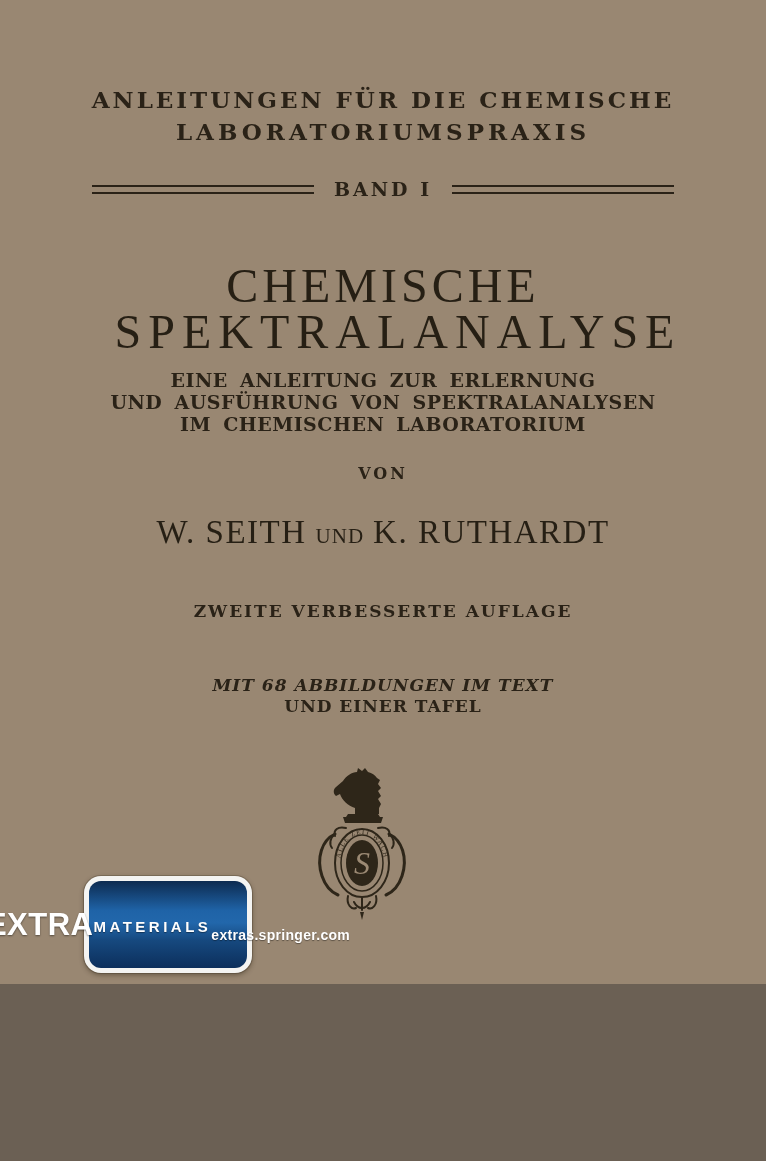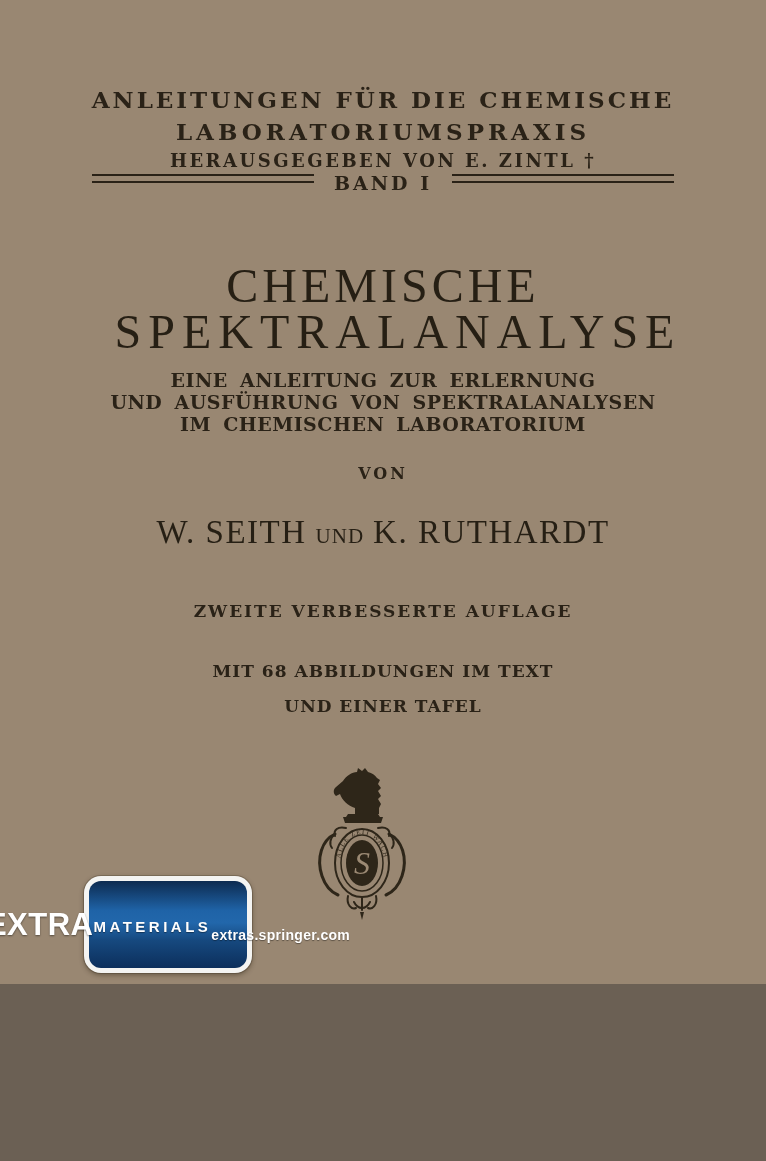--- a/index.html
+++ b/index.html
@@ -10,35 +10,35 @@
     background:#998772;
     overflow:hidden;
     font-family:"Liberation Serif","DejaVu Serif",serif;
     color:#2b2318;
   }
   .ctr{position:absolute;left:0;width:100%;text-align:center;white-space:nowrap;}
   .hdr1{top:86px;font-family:"DejaVu Serif",serif;font-weight:bold;font-size:23px;letter-spacing:3px;color:#2a2217;}
   .hdr2{top:118px;font-family:"DejaVu Serif",serif;font-weight:bold;font-size:23px;letter-spacing:4px;color:#2a2217;}
   .hdr3{top:150px;font-family:"DejaVu Serif",serif;font-weight:bold;font-size:18px;letter-spacing:2.5px;color:#2a2217;}
   .bandrow{
-    position:absolute;top:174px;left:50%;transform:translateX(-50%);
-    width:582px;display:flex;
+    position:absolute;top:180px;left:50%;transform:translateX(-50%);
+    width:582px;display:flex;align-items:center;
   }
   .rule{flex:1;height:5px;border-top:2.5px solid #2a2217;border-bottom:2.5px solid #2a2217;}
   .bandlabel{padding:0 20px;font-family:"DejaVu Serif",serif;font-weight:bold;font-size:19px;letter-spacing:3px;color:#2a2217;line-height:1;}
   .title1{top:258px;font-size:48px;letter-spacing:4px;color:#261f14;}
   .title2{top:304px;font-size:48px;letter-spacing:7px;color:#261f14;margin-left:15px;}
   .sub{font-family:"DejaVu Serif",serif;font-weight:bold;font-size:19px;letter-spacing:0.5px;word-spacing:5px;color:#2a2217;}
   .sub1{top:369px;} .sub2{top:391px;} .sub3{top:413px;}
   .von{top:464px;font-family:"DejaVu Serif",serif;font-weight:bold;font-size:16px;letter-spacing:3px;color:#2a2217;}
   .authors{top:514px;font-size:33px;letter-spacing:1.5px;color:#261f14;}
   .authors .und{font-size:21px;letter-spacing:1px;margin:12px 9px;text-transform:uppercase;}
   .edition{top:601px;font-family:"DejaVu Serif",serif;font-weight:bold;font-size:17px;letter-spacing:2px;color:#2a2217;}
   .illus{font-family:"DejaVu Serif",serif;font-weight:bold;font-size:17px;letter-spacing:1px;color:#2a2217;}
-  .illus1{top:661px;} .illus2{top:696px;}
+  .illus1{top:675px;font-style:italic;} .illus2{top:696px;}
   .logo{position:absolute;top:768px;left:302px;width:120px;height:156px;}
   .logo svg{width:100%;height:100%;}
   .badge{
     position:absolute;left:84px;top:876px;width:168px;height:97px;
     background:#f4f4f2;border-radius:17px;padding:5px;box-sizing:border-box;
     box-shadow:0 2px 5px rgba(40,30,15,0.45), 0 0 0 1px rgba(60,48,30,0.25);
   }
   .badge-inner{
     width:100%;height:100%;border-radius:12px;
     background:linear-gradient(180deg,#0d2b50 0%,#1f63a7 34%,#2267ab 48%,#16497f 68%,#0c2f5c 100%);
@@ -52,21 +52,20 @@
   .year{top:1042px;font-size:18px;letter-spacing:6px;color:#2a2217;}
   .emblem-stroke{fill:none;stroke:#2e2619;stroke-linecap:round;}
 </style>
 </head>
 <body>
 
 <div id="page">
 
   <div class="ctr hdr1">ANLEITUNGEN FÜR DIE CHEMISCHE</div>
   <div class="ctr hdr2">LABORATORIUMSPRAXIS</div>
-  <div class="ctr hdr3">HERAUSGEGEBEN VON E. ZINTL †</div>
 
   <div class="bandrow">
     <div class="rule"></div>
     <div class="bandlabel">BAND I</div>
     <div class="rule"></div>
   </div>
 
   <div class="ctr title1">CHEMISCHE</div>
   <div class="ctr title2">SPEKTRALANALYSE</div>
 

